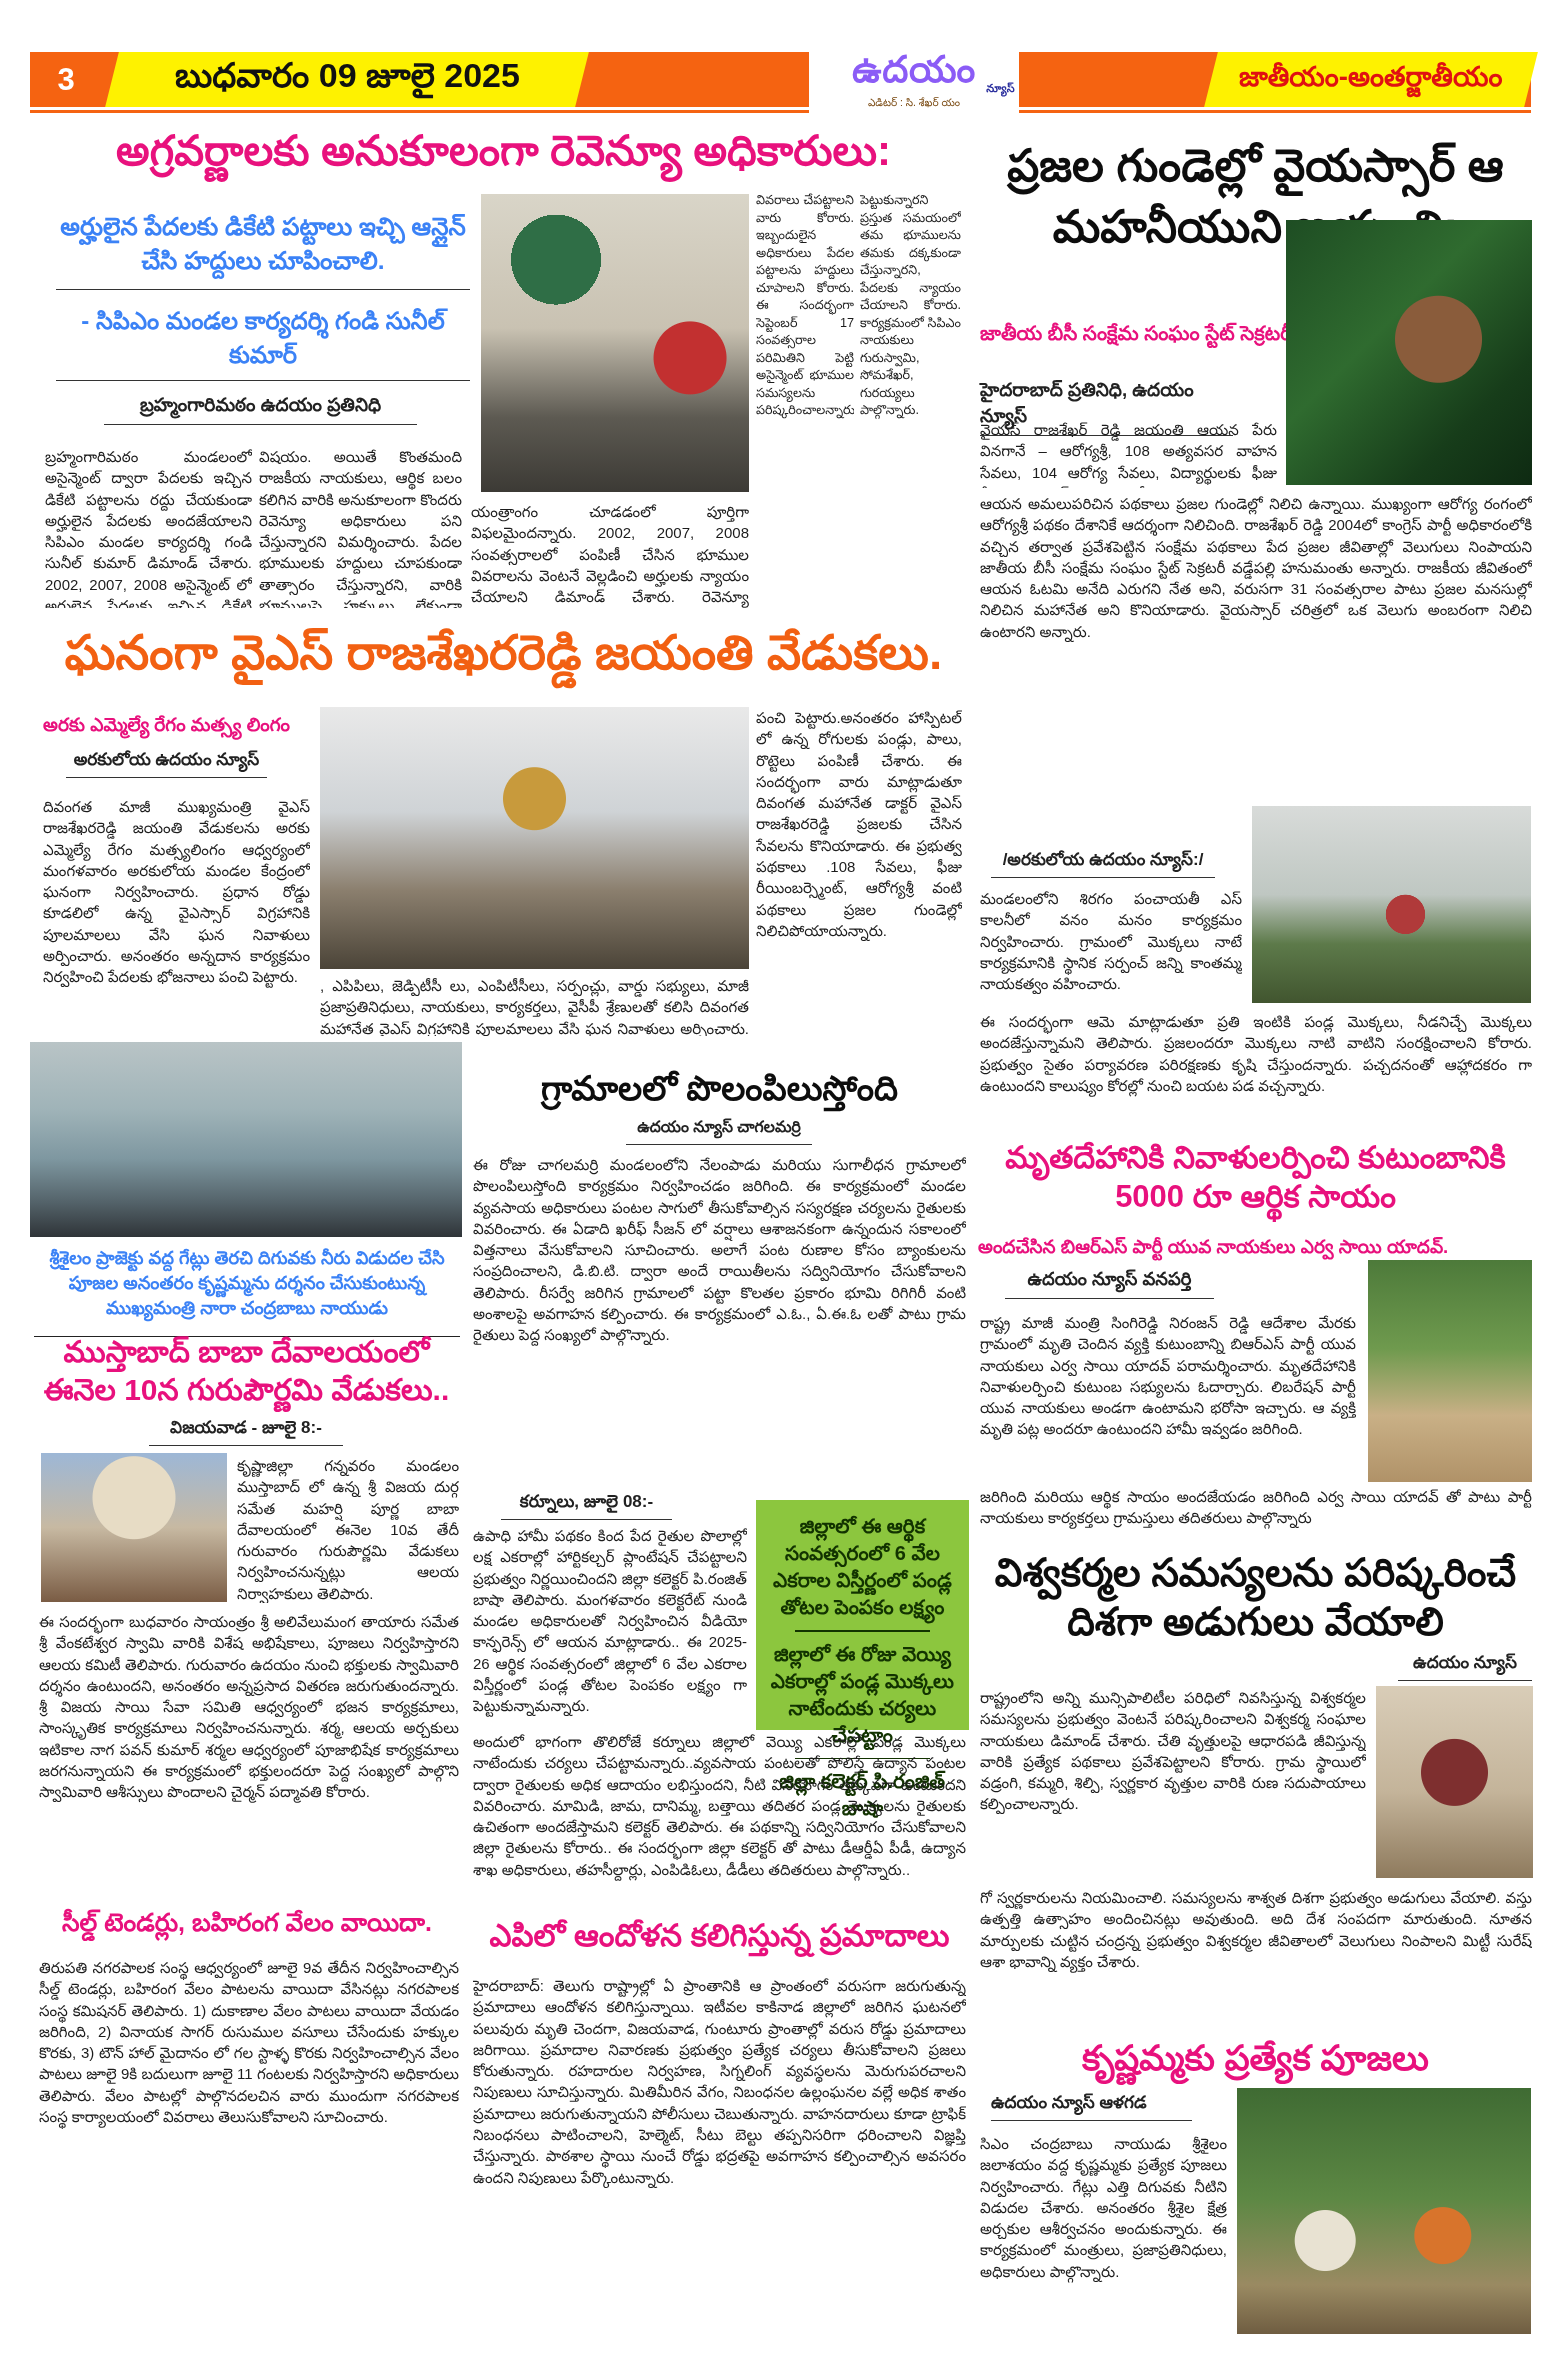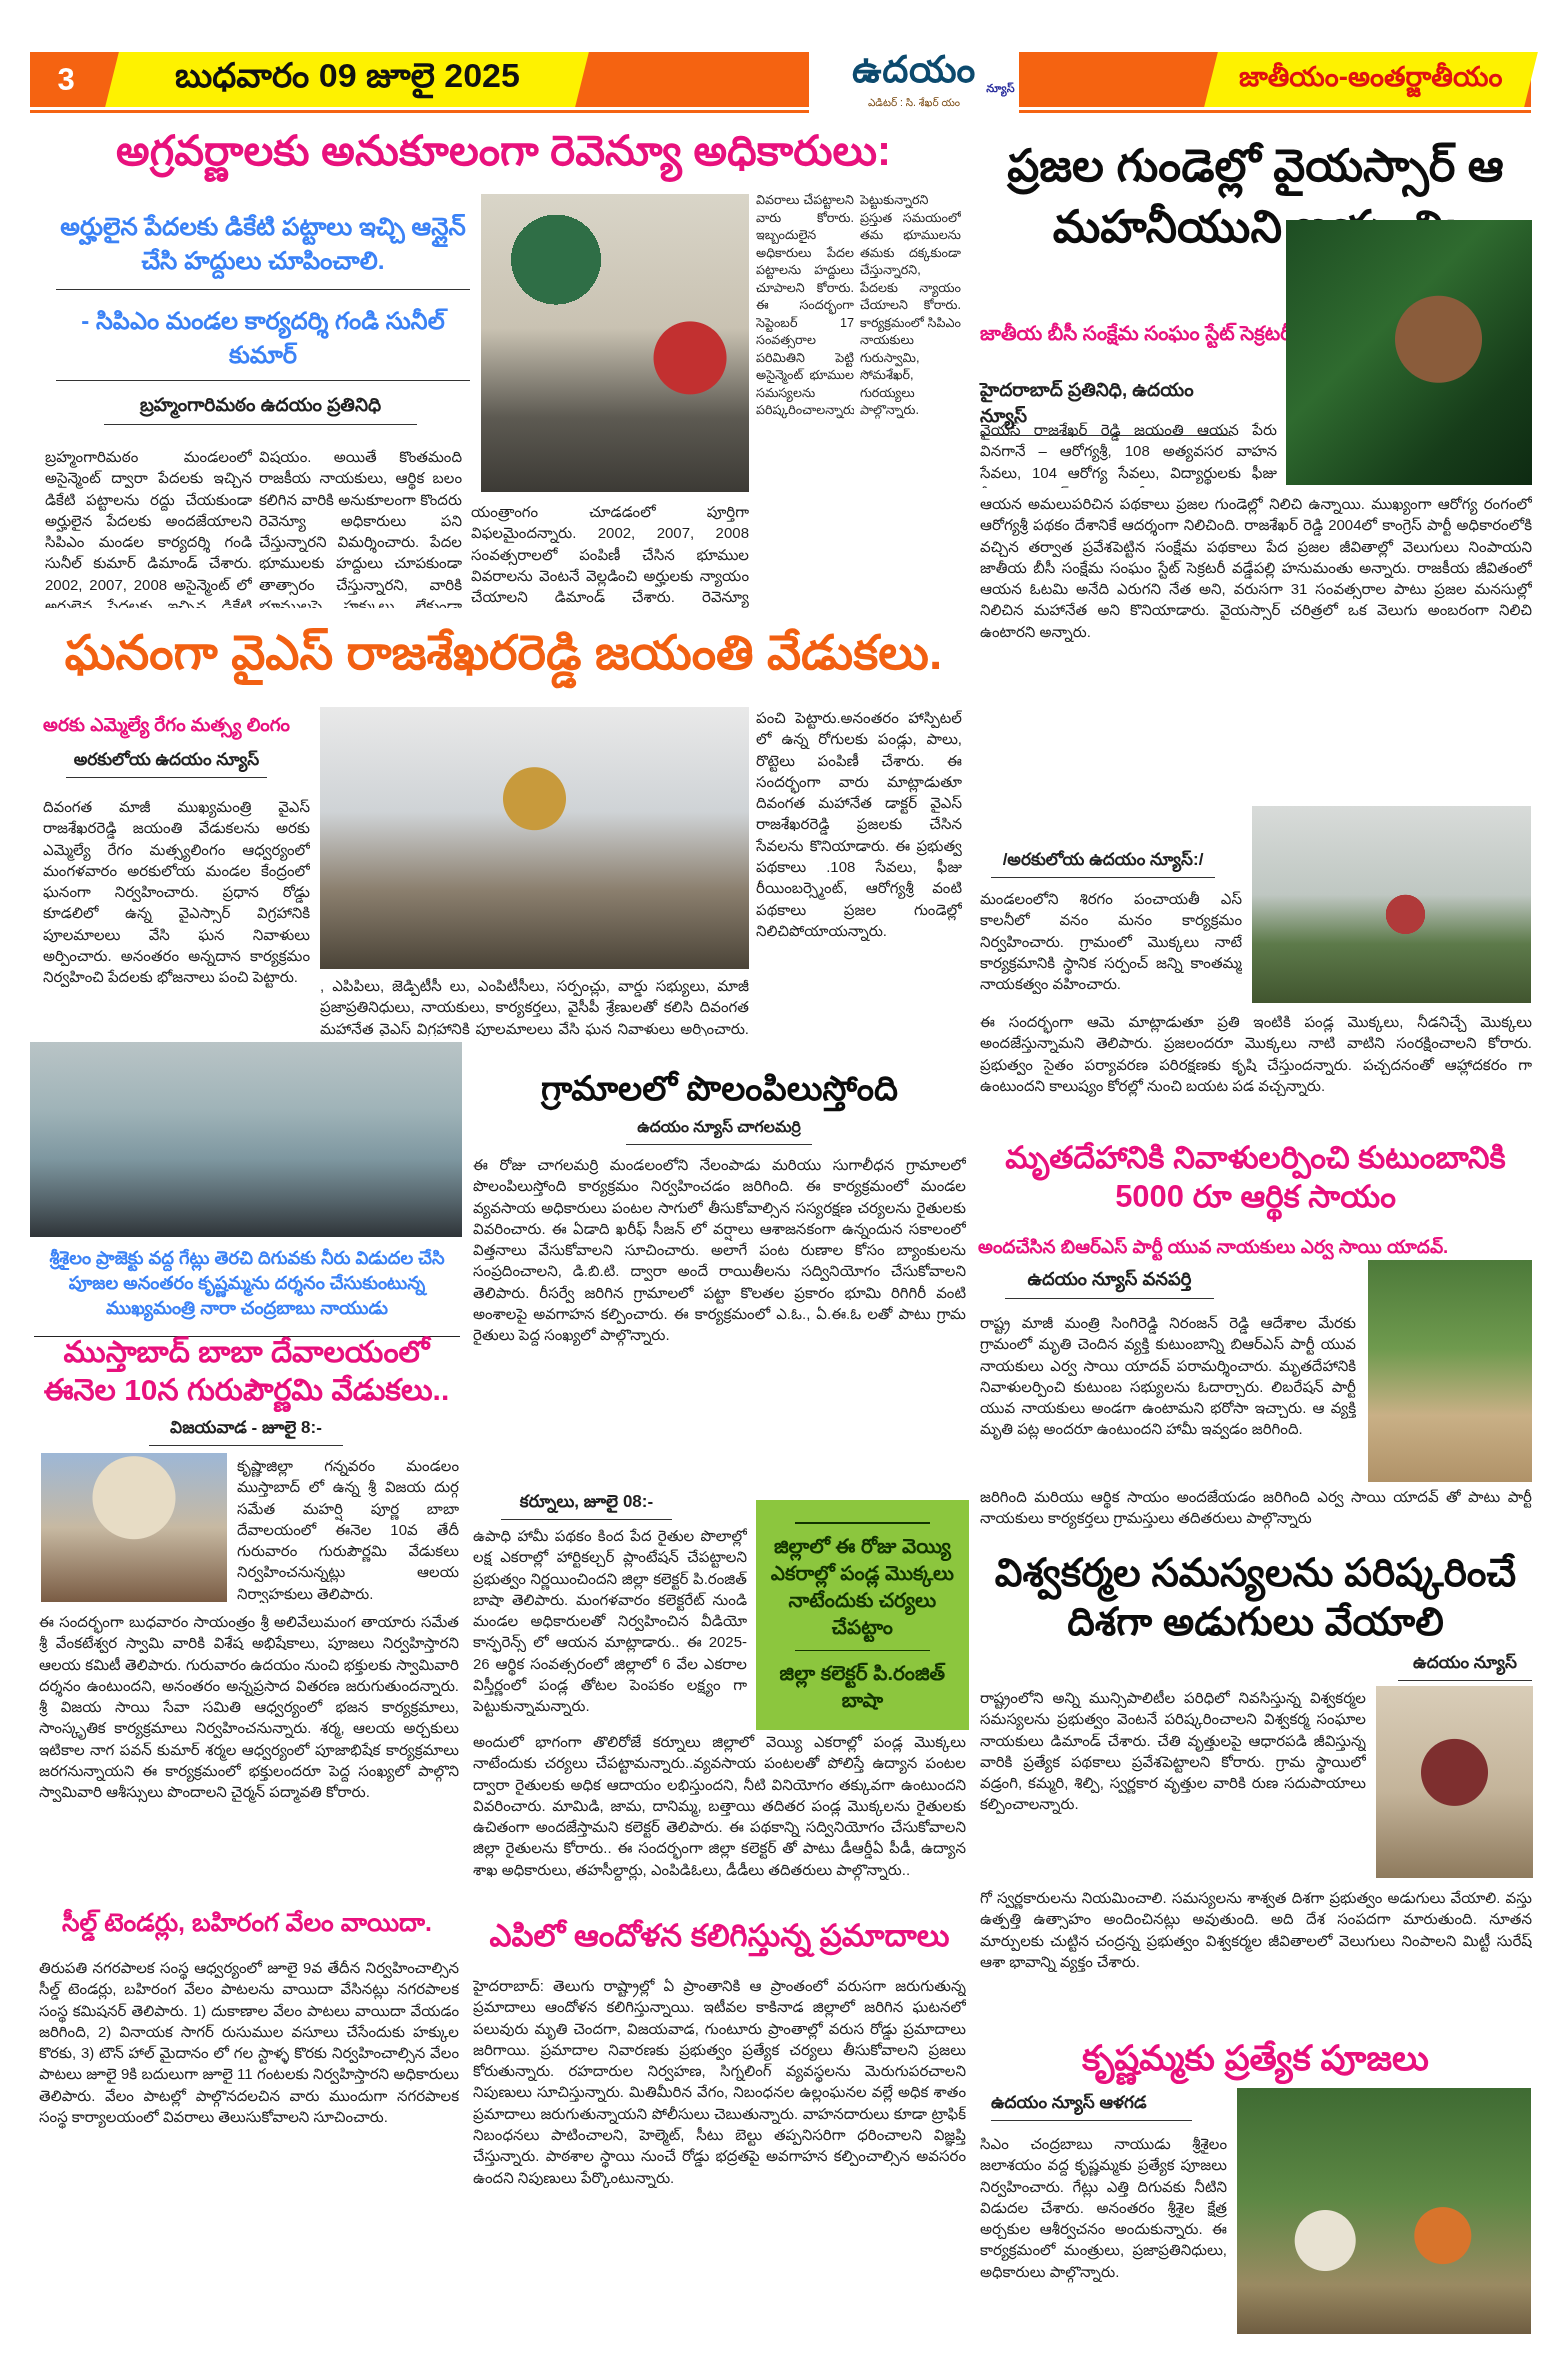--- a/index.html
+++ b/index.html
@@ -12,21 +12,21 @@
   
   .hdr-bar{position:absolute;left:30px;top:52px;width:1501px;height:55px;background:#f56311;}
   .hdr-line{position:absolute;left:30px;top:110px;width:1501px;height:3px;background:#f56311;}
   .pagenum{position:absolute;left:34px;top:57px;width:64px;height:46px;color:#fff;
     font-size:31px;font-weight:bold;display:flex;align-items:center;justify-content:center;}
   .date-band{position:absolute;left:112px;top:52px;width:470px;height:55px;background:#fef200;
     transform:skewX(-14deg);display:flex;align-items:center;justify-content:center;}
   .date-band span{transform:skewX(14deg);font-size:34px;font-weight:bold;color:#111;}
   .logo-box{position:absolute;left:809px;top:46px;width:210px;height:67px;background:#ffffff;
     display:flex;flex-direction:column;align-items:center;justify-content:center;line-height:1;}
-  .logo-main{font-size:37px;font-weight:bold;color:#0c4a6e;letter-spacing:0.7px;}
+  .logo-main{font-size:37px;font-weight:bold;color:#8b5cf6;letter-spacing:0.7px;}
   .logo-sub{font-size:11.2px;color:#2b2f9e;font-weight:bold;margin-top:-4.5px;align-self:flex-end;margin-right:4.5px;}
   .logo-editor{font-size:10.4px;color:#7a4a12;margin-top:3px;}
   .section-band{position:absolute;left:1211px;top:52px;width:320px;height:55px;background:#fef200;
     transform:skewX(-14deg);display:flex;align-items:center;justify-content:center;}
   .section-band span{transform:skewX(14deg);font-size:27.6px;font-weight:bold;color:#e01111;}
   
   .hl{font-weight:bold;text-align:center;line-height:1.25;}
   .hl.pink{color:#e8117d;}
   .hl.orange{color:#f26012;}
   .hl.black{color:#0d0d0d;}
@@ -117,20 +117,21 @@
   <div class="abs body" style="left:39px;top:1611px;width:420px;height:285px;">ఈ సందర్భంగా బుధవారం సాయంత్రం శ్రీ అలివేలుమంగ తాయారు సమేత శ్రీ వేంకటేశ్వర స్వామి వారికి విశేష అభిషేకాలు, పూజలు నిర్వహిస్తారని ఆలయ కమిటీ తెలిపారు. గురువారం ఉదయం నుంచి భక్తులకు స్వామివారి దర్శనం ఉంటుందని, అనంతరం అన్నప్రసాద వితరణ జరుగుతుందన్నారు. శ్రీ విజయ సాయి సేవా సమితి ఆధ్వర్యంలో భజన కార్యక్రమాలు, సాంస్కృతిక కార్యక్రమాలు నిర్వహించనున్నారు. శర్మ, ఆలయ అర్చకులు ఇటికాల నాగ పవన్ కుమార్ శర్మల ఆధ్వర్యంలో పూజాభిషేక కార్యక్రమాలు జరగనున్నాయని ఈ కార్యక్రమంలో భక్తులందరూ పెద్ద సంఖ్యలో పాల్గొని స్వామివారి ఆశీస్సులు పొందాలని చైర్మన్ పద్మావతి కోరారు.</div>
   <div class="abs hl pink" style="left:37px;top:1907px;width:420px;font-size:25px;">సీల్డ్ టెండర్లు, బహిరంగ వేలం వాయిదా.</div>
   <div class="abs body" style="left:39px;top:1957px;width:420px;height:371px;">తిరుపతి నగరపాలక సంస్థ ఆధ్వర్యంలో జూలై 9వ తేదీన నిర్వహించాల్సిన సీల్డ్ టెండర్లు, బహిరంగ వేలం పాటలను వాయిదా వేసినట్లు నగరపాలక సంస్థ కమిషనర్ తెలిపారు. 1) దుకాణాల వేలం పాటలు వాయిదా వేయడం జరిగింది, 2) వినాయక సాగర్ రుసుముల వసూలు చేసేందుకు హక్కుల కొరకు, 3) టౌన్ హాల్ మైదానం లో గల స్టాళ్ళ కొరకు నిర్వహించాల్సిన వేలం పాటలు జూలై 9కి బదులుగా జూలై 11 గంటలకు నిర్వహిస్తారని అధికారులు తెలిపారు. వేలం పాటల్లో పాల్గొనదలచిన వారు ముందుగా నగరపాలక సంస్థ కార్యాలయంలో వివరాలు తెలుసుకోవాలని సూచించారు.</div>
 
   <div class="abs hl black" style="left:470px;top:1067px;width:499px;font-size:34px;">గ్రామాలలో పొలంపిలుస్తోంది</div>
   <div class="abs dl" style="left:626px;top:1118px;width:186px;font-size:15.7px;">ఉదయం న్యూస్ చాగలమర్రి</div>
   <div class="abs body" style="left:473px;top:1154px;width:493px;height:224px;">ఈ రోజు చాగలమర్రి మండలంలోని నేలంపాడు మరియు సుగాలీధన గ్రామాలలో పొలంపిలుస్తోంది కార్యక్రమం నిర్వహించడం జరిగింది. ఈ కార్యక్రమంలో మండల వ్యవసాయ అధికారులు పంటల సాగులో తీసుకోవాల్సిన సస్యరక్షణ చర్యలను రైతులకు వివరించారు. ఈ ఏడాది ఖరీఫ్ సీజన్ లో వర్షాలు ఆశాజనకంగా ఉన్నందున సకాలంలో విత్తనాలు వేసుకోవాలని సూచించారు. అలాగే పంట రుణాల కోసం బ్యాంకులను సంప్రదించాలని, డి.బి.టి. ద్వారా అందే రాయితీలను సద్వినియోగం చేసుకోవాలని తెలిపారు. రీసర్వే జరిగిన గ్రామాలలో పట్టా కొలతల ప్రకారం భూమి రిగిగిరీ వంటి అంశాలపై అవగాహన కల్పించారు. ఈ కార్యక్రమంలో ఎ.ఓ., ఏ.ఈ.ఓ లతో పాటు గ్రామ రైతులు పెద్ద సంఖ్యలో పాల్గొన్నారు.</div>
   <div class="abs dl" style="left:501px;top:1492px;width:171px;font-size:17px;">కర్నూలు, జూలై 08:-</div>
   <div class="abs body" style="left:473px;top:1525px;width:274px;height:198px;">ఉపాధి హామీ పథకం కింద పేద రైతుల పొలాల్లో లక్ష ఎకరాల్లో హార్టికల్చర్ ప్లాంటేషన్ చేపట్టాలని ప్రభుత్వం నిర్ణయించిందని జిల్లా కలెక్టర్ పి.రంజిత్ బాషా తెలిపారు. మంగళవారం కలెక్టరేట్ నుండి మండల అధికారులతో నిర్వహించిన వీడియో కాన్ఫరెన్స్ లో ఆయన మాట్లాడారు.. ఈ 2025-26 ఆర్థిక సంవత్సరంలో జిల్లాలో 6 వేల ఎకరాల విస్తీర్ణంలో పండ్ల తోటల పెంపకం లక్ష్యం గా పెట్టుకున్నామన్నారు.</div>
   <div class="greenbox" style="left:756px;top:1500px;width:192px;height:203px;">
+    <div class="gb-line">జిల్లాలో ఈ ఆర్థిక సంవత్సరంలో 6 వేల ఎకరాల విస్తీర్ణంలో పండ్ల తోటల పెంపకం లక్ష్యం</div>
     <div class="gb-sep"></div>
     <div class="gb-line">జిల్లాలో ఈ రోజు వెయ్యి ఎకరాల్లో పండ్ల మొక్కలు నాటేందుకు చర్యలు చేపట్టాం</div>
     <div class="gb-sep"></div>
     <div class="gb-line">జిల్లా కలెక్టర్ పి.రంజిత్ బాషా</div>
   </div>
   <div class="abs body" style="left:473px;top:1731px;width:493px;height:170px;">అందులో భాగంగా తొలిరోజే కర్నూలు జిల్లాలో వెయ్యి ఎకరాల్లో పండ్ల మొక్కలు నాటేందుకు చర్యలు చేపట్టామన్నారు..వ్యవసాయ పంటలతో పోలిస్తే ఉద్యాన పంటల ద్వారా రైతులకు అధిక ఆదాయం లభిస్తుందని, నీటి వినియోగం తక్కువగా ఉంటుందని వివరించారు. మామిడి, జామ, దానిమ్మ, బత్తాయి తదితర పండ్ల మొక్కలను రైతులకు ఉచితంగా అందజేస్తామని కలెక్టర్ తెలిపారు. ఈ పథకాన్ని సద్వినియోగం చేసుకోవాలని జిల్లా రైతులను కోరారు.. ఈ సందర్భంగా జిల్లా కలెక్టర్ తో పాటు డీఆర్డీఏ పీడీ, ఉద్యాన శాఖ అధికారులు, తహసీల్దార్లు, ఎంపిడిఓలు, డీడీలు తదితరులు పాల్గొన్నారు..</div>
   <div class="abs hl pink" style="left:470px;top:1917px;width:499px;font-size:31px;">ఎపిలో ఆందోళన కలిగిస్తున్న ప్రమాదాలు</div>
   <div class="abs body" style="left:473px;top:1975px;width:493px;height:356px;">హైదరాబాద్: తెలుగు రాష్ట్రాల్లో ఏ ప్రాంతానికి ఆ ప్రాంతంలో వరుసగా జరుగుతున్న ప్రమాదాలు ఆందోళన కలిగిస్తున్నాయి. ఇటీవల కాకినాడ జిల్లాలో జరిగిన ఘటనలో పలువురు మృతి చెందగా, విజయవాడ, గుంటూరు ప్రాంతాల్లో వరుస రోడ్డు ప్రమాదాలు జరిగాయి. ప్రమాదాల నివారణకు ప్రభుత్వం ప్రత్యేక చర్యలు తీసుకోవాలని ప్రజలు కోరుతున్నారు. రహదారుల నిర్వహణ, సిగ్నలింగ్ వ్యవస్థలను మెరుగుపరచాలని నిపుణులు సూచిస్తున్నారు. మితిమీరిన వేగం, నిబంధనల ఉల్లంఘనల వల్లే అధిక శాతం ప్రమాదాలు జరుగుతున్నాయని పోలీసులు చెబుతున్నారు. వాహనదారులు కూడా ట్రాఫిక్ నిబంధనలు పాటించాలని, హెల్మెట్, సీటు బెల్టు తప్పనిసరిగా ధరించాలని విజ్ఞప్తి చేస్తున్నారు. పాఠశాల స్థాయి నుంచే రోడ్డు భద్రతపై అవగాహన కల్పించాల్సిన అవసరం ఉందని నిపుణులు పేర్కొంటున్నారు.</div>
 
   <div class="abs hl black" style="left:978px;top:136px;width:555px;font-size:45px;line-height:1.35;">ప్రజల గుండెల్లో వైయస్సార్ ఆ మహనీయుని జయంతి:</div>

